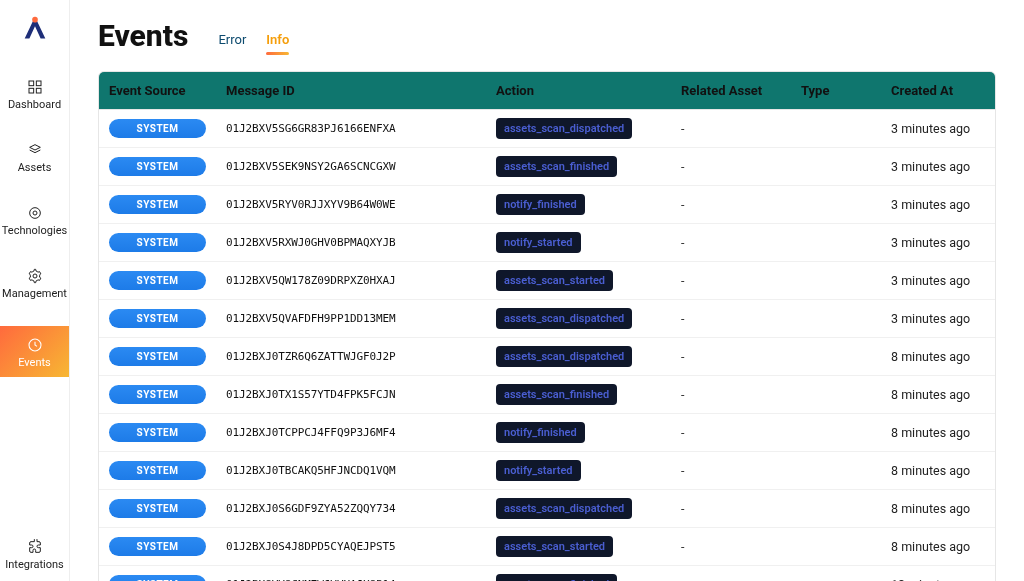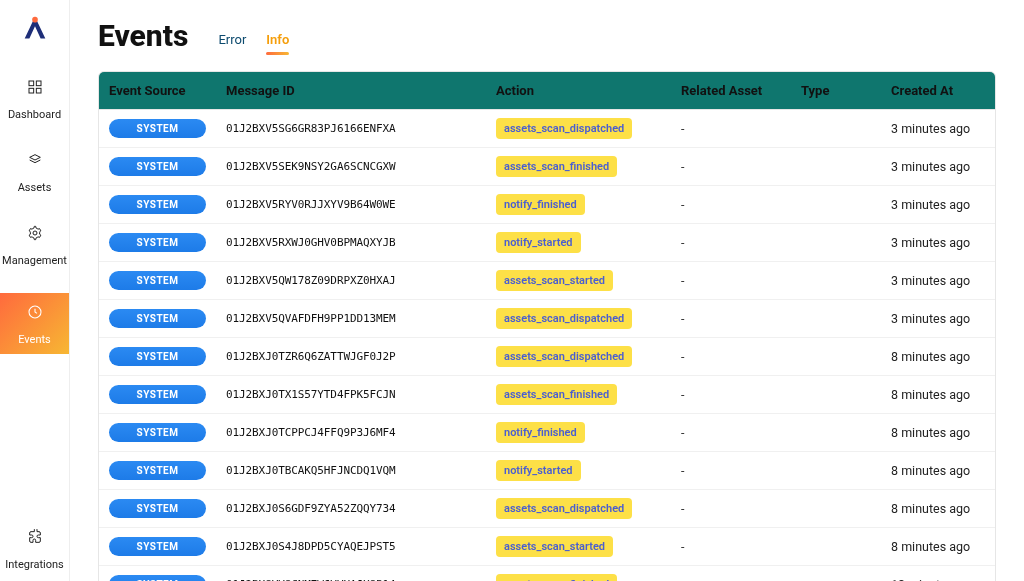--- a/index.html
+++ b/index.html
@@ -34,21 +34,21 @@
     display: flex;
     flex-direction: column;
     align-items: center;
     gap: 22px;
     width: 100%;
   }
   .nav-item {
     display: flex;
     flex-direction: column;
     align-items: center;
-    gap: 12px;
+    gap: 2px;
     font-size: 11px;
     color: #222;
     cursor: pointer;
     width: 100%;
     padding: 4px 0;
   }
   .nav-item .icon {
     width: 18px;
     height: 18px;
     display: flex;
@@ -160,21 +160,21 @@
     font-weight: 700;
     font-size: 10px;
     letter-spacing: 0.5px;
     padding: 4px 0;
     width: 97px;
     text-align: center;
     border-radius: 11px;
   }
   .action-chip {
     display: inline-block;
-    background: #fde047;
+    background: #0f172a;
     color: #4a5ed1;
     font-size: 11px;
     font-weight: 600;
     padding: 4px 8px;
     border-radius: 4px;
   }
   .dash { color: #333; }
   td.col-msg { font-family: ui-monospace, Menlo, Consolas, monospace; font-size: 11px; letter-spacing: -0.1px; color:#111;}
 </style>
 </head>
@@ -199,20 +199,29 @@
       </span>
       <span>Dashboard</span>
     </div>
     <div class="nav-item">
       <span class="icon">
         <svg width="16" height="16" viewBox="0 0 24 24" fill="none" stroke="#222" stroke-width="1.5">
             <path d="M12 4l8 4-8 4-8-4 8-4zM4 12l8 4 8-4"></path>
           </svg>
       </span>
       <span>Assets</span>
+    </div>
+    <div class="nav-item">
+      <span class="icon">
+        <svg width="16" height="16" viewBox="0 0 24 24" fill="none" stroke="#222" stroke-width="1.5">
+            <circle cx="12" cy="12" r="3"></circle>
+            <circle cx="12" cy="12" r="8"></circle>
+          </svg>
+      </span>
+      <span>Technologies</span>
     </div>
     <div class="nav-item">
       <span class="icon">
         <svg width="16" height="16" viewBox="0 0 24 24" fill="none" stroke="#222" stroke-width="1.5">
             <circle cx="12" cy="12" r="3"></circle>
             <path d="M19 12a7 7 0 0 0-.2-1.7l2-1.5-2-3.4-2.3.9a7 7 0 0 0-2.9-1.7L13 2h-2l-.6 2.6a7 7 0 0 0-2.9 1.7l-2.3-.9-2 3.4 2 1.5A7 7 0 0 0 5 12c0 .6.1 1.1.2 1.7l-2 1.5 2 3.4 2.3-.9a7 7 0 0 0 2.9 1.7L11 22h2l.6-2.6a7 7 0 0 0 2.9-1.7l2.3.9 2-3.4-2-1.5c.1-.6.2-1.1.2-1.7z"></path>
           </svg>
       </span>
       <span>Management</span>
     </div>

